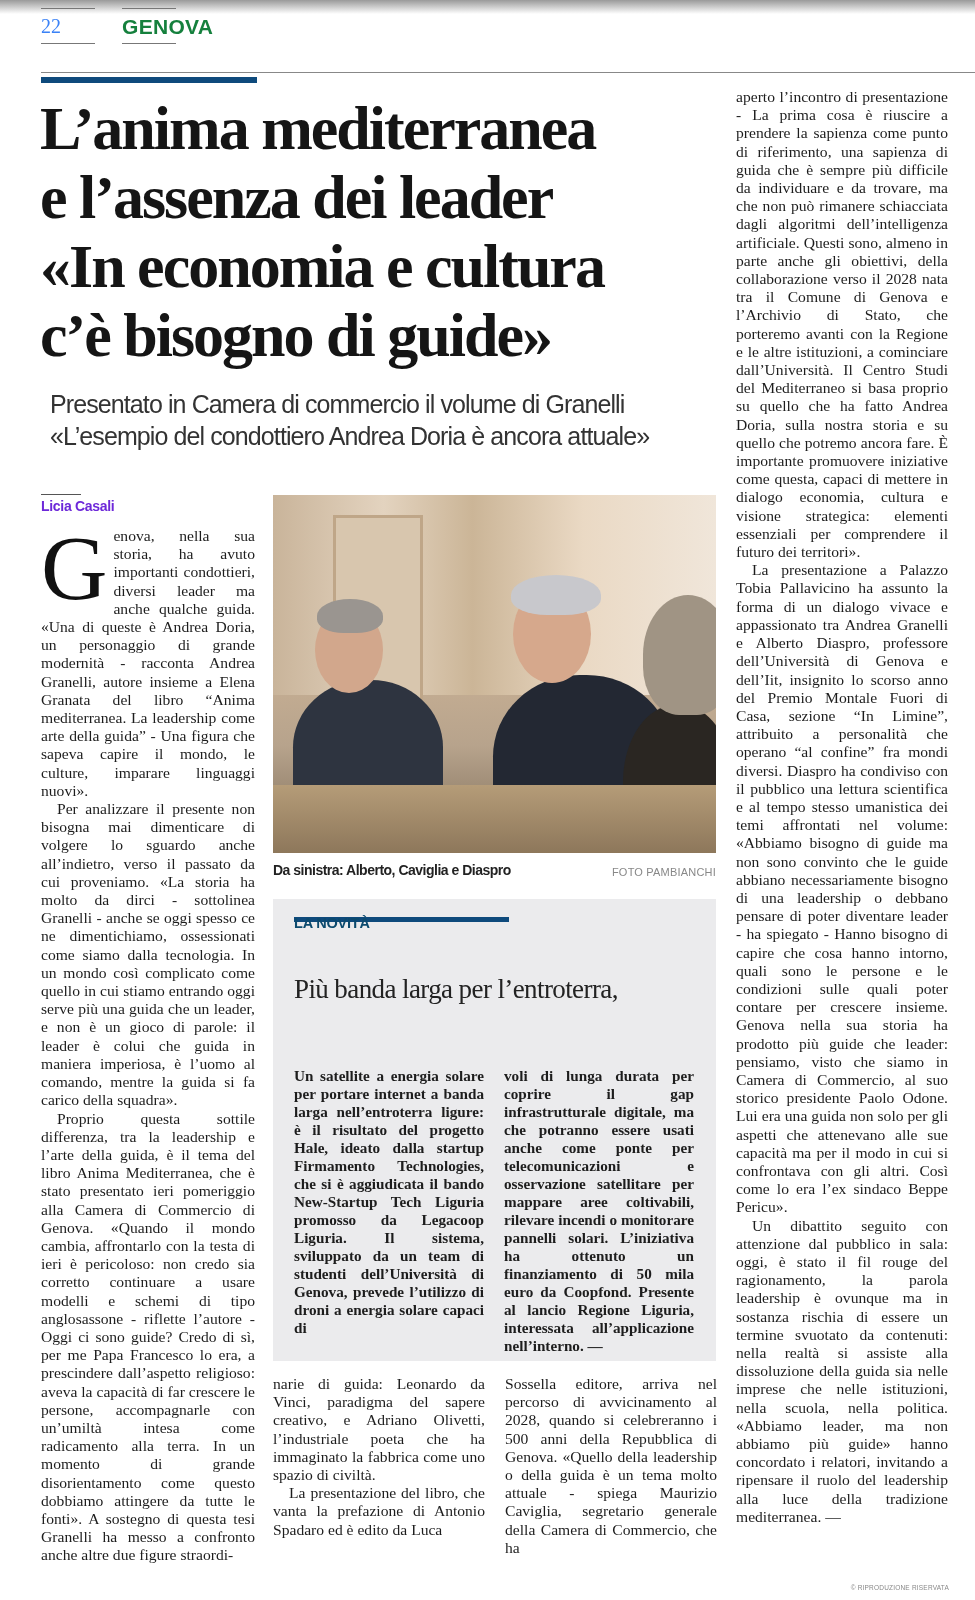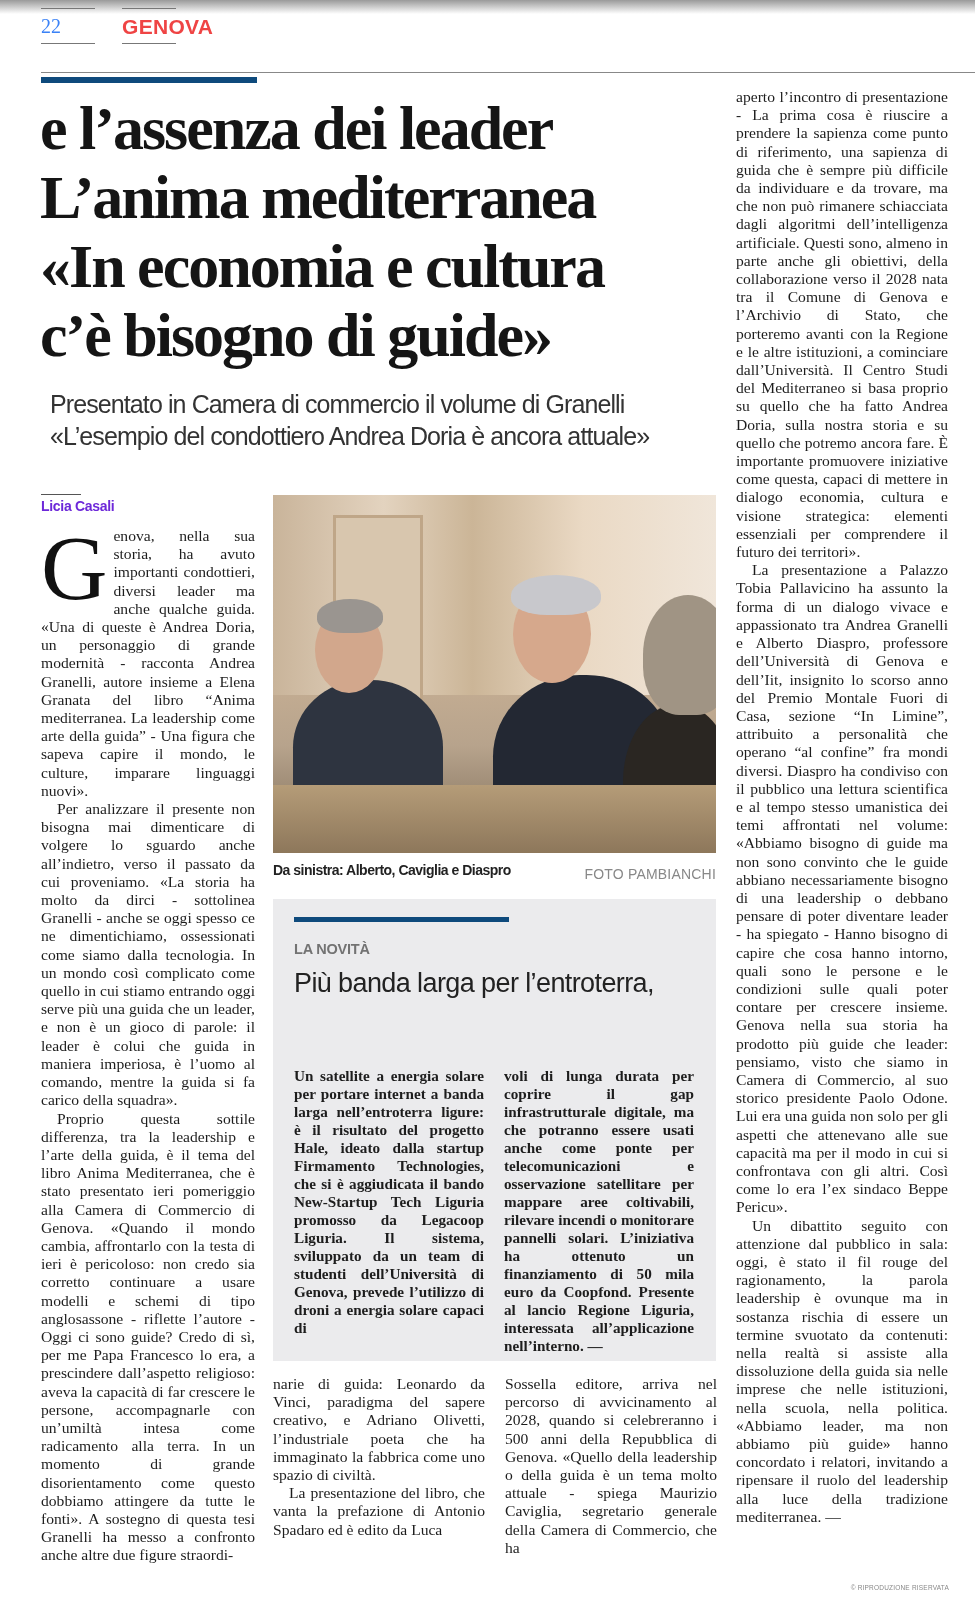--- a/index.html
+++ b/index.html
@@ -8,21 +8,21 @@
 
   .top-shadow { position: absolute; left: 0; top: 0; width: 975px; height: 14px;
     background: linear-gradient(#9a9a9a, rgba(255,255,255,0)); }
 
   .pagenum { position: absolute; left: 41px; top: 8px; width: 54px; height: 36px;
     border-top: 1px solid #777; border-bottom: 1px solid #777; }
   .pagenum span { position: absolute; left: 0; top: 6px; font-family: "Liberation Serif", serif; font-size: 20px; color: #3b82f6; }
   .section { position: absolute; left: 122px; top: 8px; width: 54px; height: 36px;
     border-top: 1px solid #777; border-bottom: 1px solid #777; }
   .section span { position: absolute; left: 0; top: 6px; font-family: "Liberation Sans", sans-serif; font-weight: bold;
-    font-size: 21px; color: #ef4444; letter-spacing: 0.3px; white-space: nowrap; }
+    font-size: 21px; color: #15803d; letter-spacing: 0.3px; white-space: nowrap; }
 
   .rule-thin { position: absolute; left: 41px; top: 72px; width: 934px; height: 1px; background: #888; }
   .rule-blue { position: absolute; left: 41px; top: 77px; width: 216px; height: 6px; background: #0e4a7c; }
 
   .headline { position: absolute; left: 40px; top: 94px; width: 690px; font-family: "Liberation Serif", serif;
     font-size: 62px; line-height: 69px; letter-spacing: -2px; color: #151515; }
   .headline div { white-space: nowrap; }
 
   .subhead { position: absolute; left: 50px; top: 388px; width: 690px; font-family: "Liberation Sans", sans-serif;
     font-size: 25px; line-height: 32px; color: #333; letter-spacing: -0.9px; font-weight: 300; }
@@ -49,28 +49,28 @@
     background: linear-gradient(90deg, #c9b49a 0%, #e3d3bf 25%, #cbb597 45%, #ead9c4 70%, #f0e6da 100%); }
   .photo .door { position: absolute; left: 60px; top: 20px; width: 90px; height: 190px; border: 3px solid #bfa688; background: #d8c6ae; }
   .photo .person { position: absolute; border-radius: 48% 48% 10% 10%; }
   .photo .head { position: absolute; border-radius: 50%; }
   .photo .table { position: absolute; left: 0; top: 290px; width: 443px; height: 70px;
     background: linear-gradient(180deg, #b59c78, #8c765a); }
   .photo .hair { position: absolute; border-radius: 50% 50% 40% 40%; }
 
   .caption { position: absolute; left: 273px; top: 862px; font-family: "Liberation Sans", sans-serif; font-weight: bold;
     font-size: 14px; color: #222; letter-spacing: -0.5px; }
-  .credit { position: absolute; right: 259px; top: 866px; font-family: "Liberation Sans", sans-serif; font-size: 14px;
+  .credit { position: absolute; right: 259px; top: 866px; font-family: "Liberation Sans", sans-serif; font-size: 11px;
     color: #888; letter-spacing: 0.2px; }
 
   .box { position: absolute; left: 273px; top: 899px; width: 443px; height: 462px; background: #ebebed; }
   .box-rule { position: absolute; left: 21px; top: 18px; width: 215px; height: 5px; background: #0e4a7c; }
-  .box-kicker { position: absolute; left: 21px; top: 42px; font-family: "Liberation Sans", sans-serif; font-weight: bold;
-    font-size: 14.5px; color: #737373; letter-spacing: -0.2px; }
-  .box-title { position: absolute; left: 21px; top: 69px; width: 420px; font-family: Liberation Sans, sans-serif;
+  .box-kicker { position: absolute; left: 21px; top: 16px; font-family: "Liberation Sans", sans-serif; font-weight: bold;
+    font-size: 14.5px; color: #0c4a6e; letter-spacing: -0.2px; }
+  .box-title { position: absolute; left: 21px; top: 75px; width: 420px; font-family: Liberation Serif, serif;
     font-size: 27px; line-height: 30px; color: #222; letter-spacing: -0.6px; }
   .box-title div { white-space: nowrap; }
   .box-col { position: absolute; top: 168px; width: 190px; font-family: "Liberation Serif", serif; font-weight: bold;
     font-size: 15.2px; line-height: 18px; color: #1d1d1d; text-align: justify; }
   .box-col.a { left: 21px; }
   .box-col.b { left: 231px; }
 
   .copyright { position: absolute; right: 26px; top: 1584px; font-family: "Liberation Sans", sans-serif; font-size: 6.5px;
     color: #888; letter-spacing: 0.2px; }
 </style>
@@ -83,22 +83,22 @@
   <span>22</span>
 </div>
 <div class="section">
   <span>GENOVA</span>
 </div>
 
 <div class="rule-thin"></div>
 <div class="rule-blue"></div>
 
 <h1 class="headline">
+  <div>L’anima mediterranea</div>
   <div>e l’assenza dei leader</div>
-  <div>L’anima mediterranea</div>
   <div>«In economia e cultura</div>
   <div>c’è bisogno di guide»</div>
 </h1>
 
 <h2 class="subhead">
   <div>Presentato in Camera di commercio il volume di Granelli</div>
   <div>«L’esempio del condottiero Andrea Doria è ancora attuale»</div>
 </h2>
 
 <div class="byline-rule"></div>

